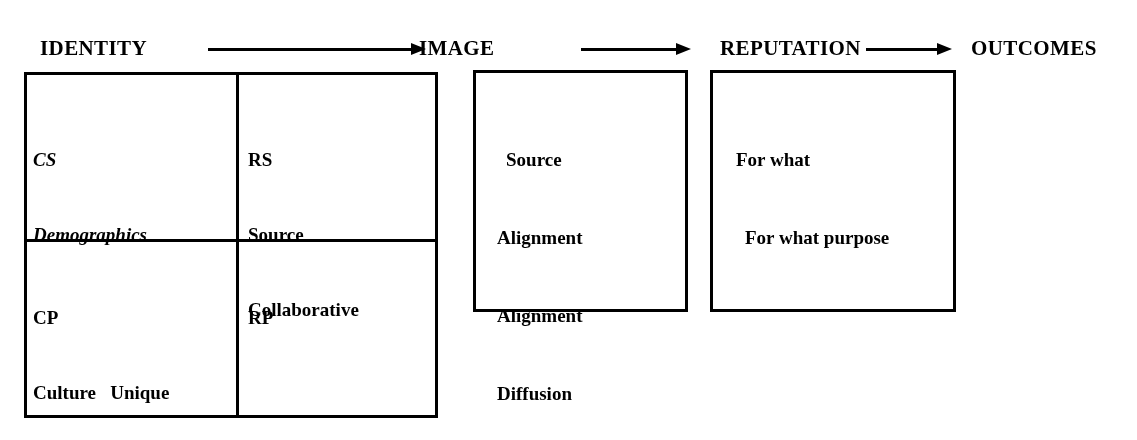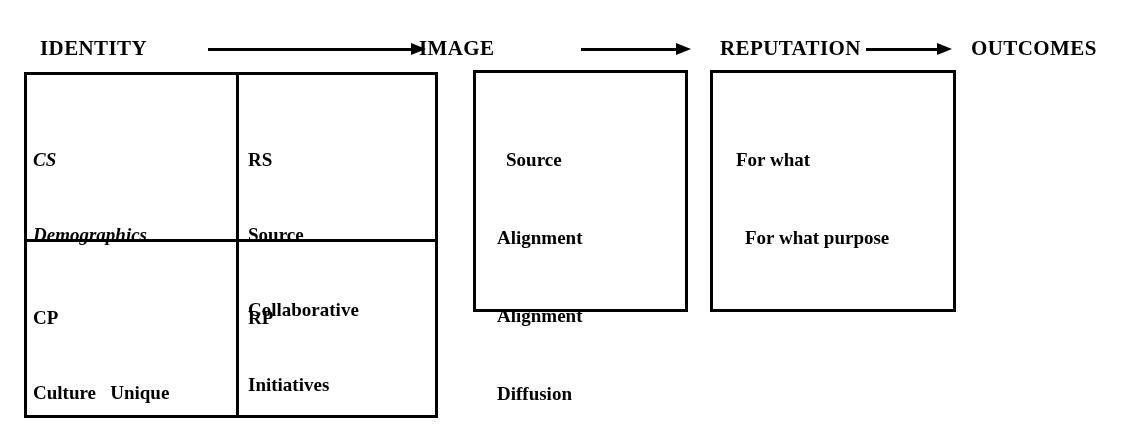--- a/index.html
+++ b/index.html
@@ -155,21 +155,20 @@
         <span class="ln">CS</span>
         <span class="ln">Demographics</span>
       </div>
     </div>
 
     <div class="cell" style="left:221px; top:22px; width:185px;">
       <div class="lines">
         <span class="ln">RS</span>
         <span class="ln">Source</span>
         <span class="ln">Collaborative</span>
-        <span class="ln">Initiatives</span>
       </div>
     </div>
 
     <div class="cell" style="left:6px; top:180px; width:200px;">
       <div class="lines">
         <span class="ln">CP</span>
         <span class="ln">Culture   Unique</span>
         
       </div>
     </div>

